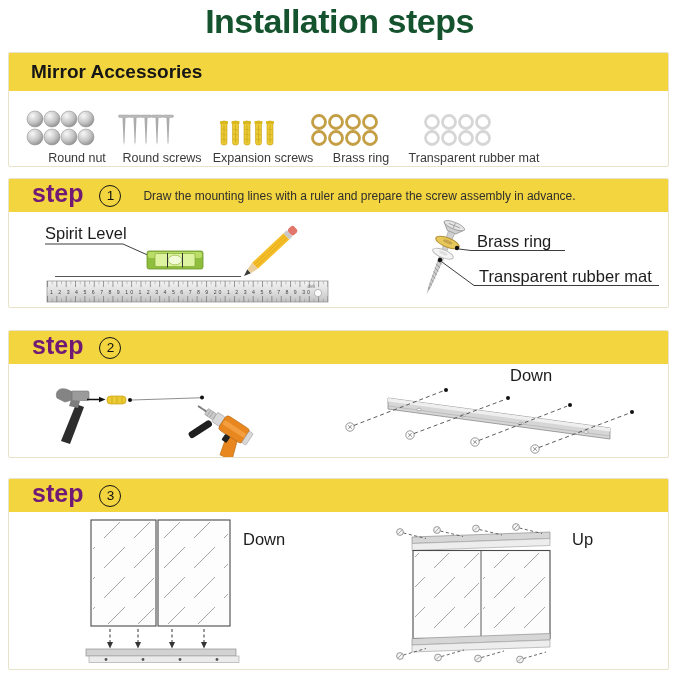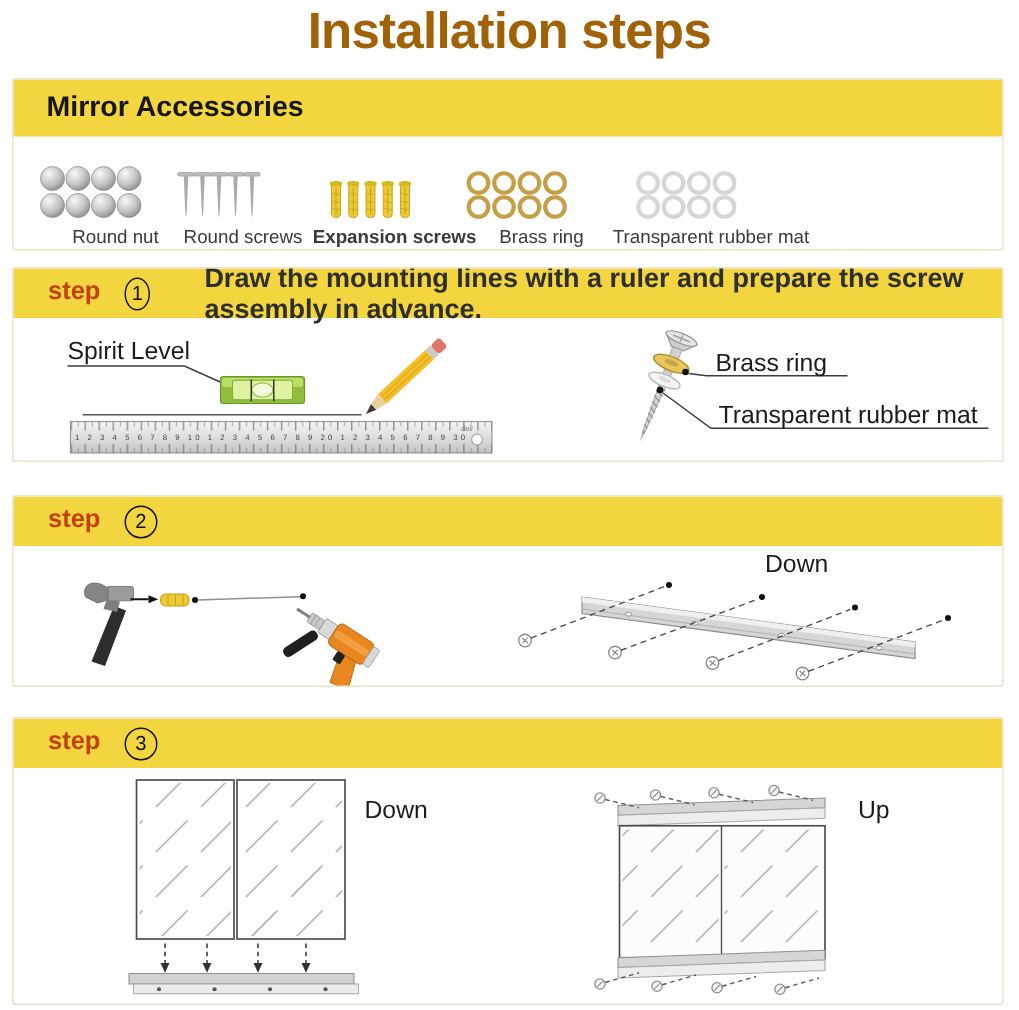--- a/index.html
+++ b/index.html
@@ -2,48 +2,48 @@
 <html><head>
 <meta charset="utf-8">
 <style>
   html,body { margin:0; padding:0; }
   body {
     width:679px; height:673px; position:relative; overflow:hidden;
     background:#ffffff; font-family:"Liberation Sans", sans-serif;
   }
   .title {
     position:absolute; top:0; left:0; width:100%; margin:0; padding-top:2px;
-    text-align:center; font-size:34px; font-weight:800; color:#a16207; letter-spacing:-0.5px;
+    text-align:center; font-size:34px; font-weight:800; color:#14532d; letter-spacing:-0.5px;
   }
   .panel {
     position:absolute; left:8px; width:661px; box-sizing:border-box;
     background:#fff; border:1px solid #E8E3C9; border-radius:2px; overflow:hidden;
   }
   #panel-acc { top:52px;  height:115px; }
   #panel-s1  { top:178px; height:130px; }
   #panel-s2  { top:330px; height:128px; }
   #panel-s3  { top:478px; height:192px; }
   .phead { background:#F3D53F; display:flex; align-items:center; }
   #panel-acc .phead { height:38px; padding-left:22px; }
   .acc-title { font-size:19px; font-weight:700; color:#161616; }
   .step-head { height:33px; padding-left:23px; }
-  .step-word { font-size:17px; font-weight:800; color:#c2410c; line-height:1; padding-bottom:4px; }
+  .step-word { font-size:25px; font-weight:800; color:#701a75; line-height:1; padding-bottom:4px; }
   .step-num {
     width:20px; height:20px; border:1.5px solid #151515; border-radius:50%;
     margin-left:16px; display:flex; align-items:center; justify-content:center;
     font-size:13.5px; color:#111; background:transparent;
   }
-  .step-desc { margin-left:36px; font-size:18px; font-weight:700; color:#2e2e2e; }
+  .step-desc { margin-left:22px; font-size:12px; font-weight:400; color:#2e2e2e; }
   .acc-item {
     position:absolute; top:42px; height:70px; text-align:center;
     display:flex; flex-direction:column; align-items:center; justify-content:flex-end;
   }
   #acc-1 { left:0px;   width:104px; }
   #acc-2 { left:92px;  width:90px;  }
-  #acc-3 { left:178px; width:120px;font-weight:bold; }
+  #acc-3 { left:178px; width:120px; }
   #acc-4 { left:290px; width:92px;  }
   #acc-5 { left:371px; width:156px; }
   #acc-6 { left:512px; width:146px; }
   .acc-label { font-size:12.5px; color:#3a3a3a; margin-top:5px; white-space:nowrap;margin-left:32px; }
   .scene { position:absolute; left:0; top:33px; }
   svg text { font-family:"Liberation Sans", sans-serif; }
   .callout { font-size:16.5px; fill:#1c1c1c; }
 </style>
 </head>
 <body>

